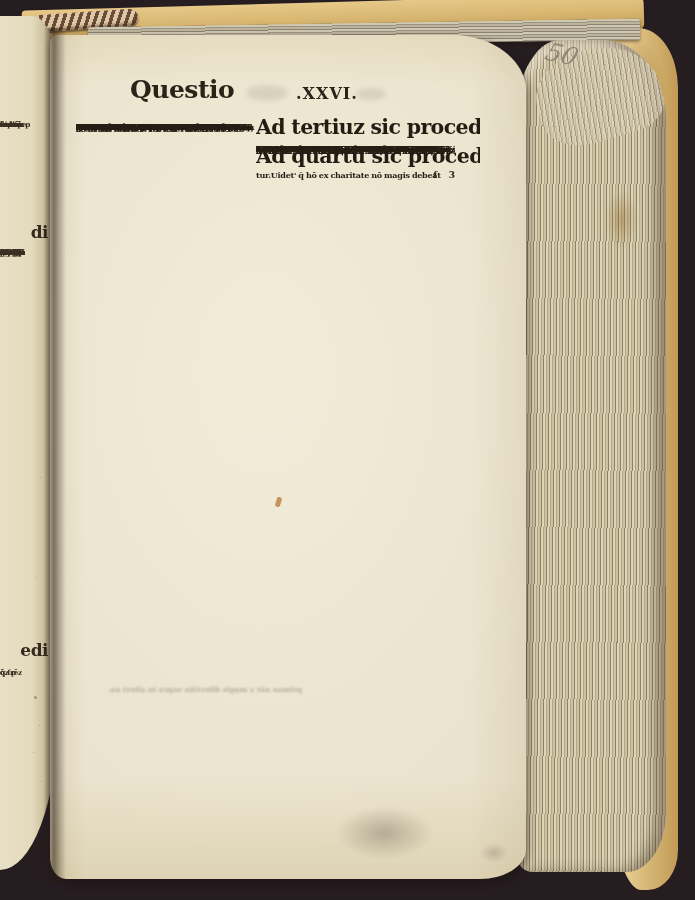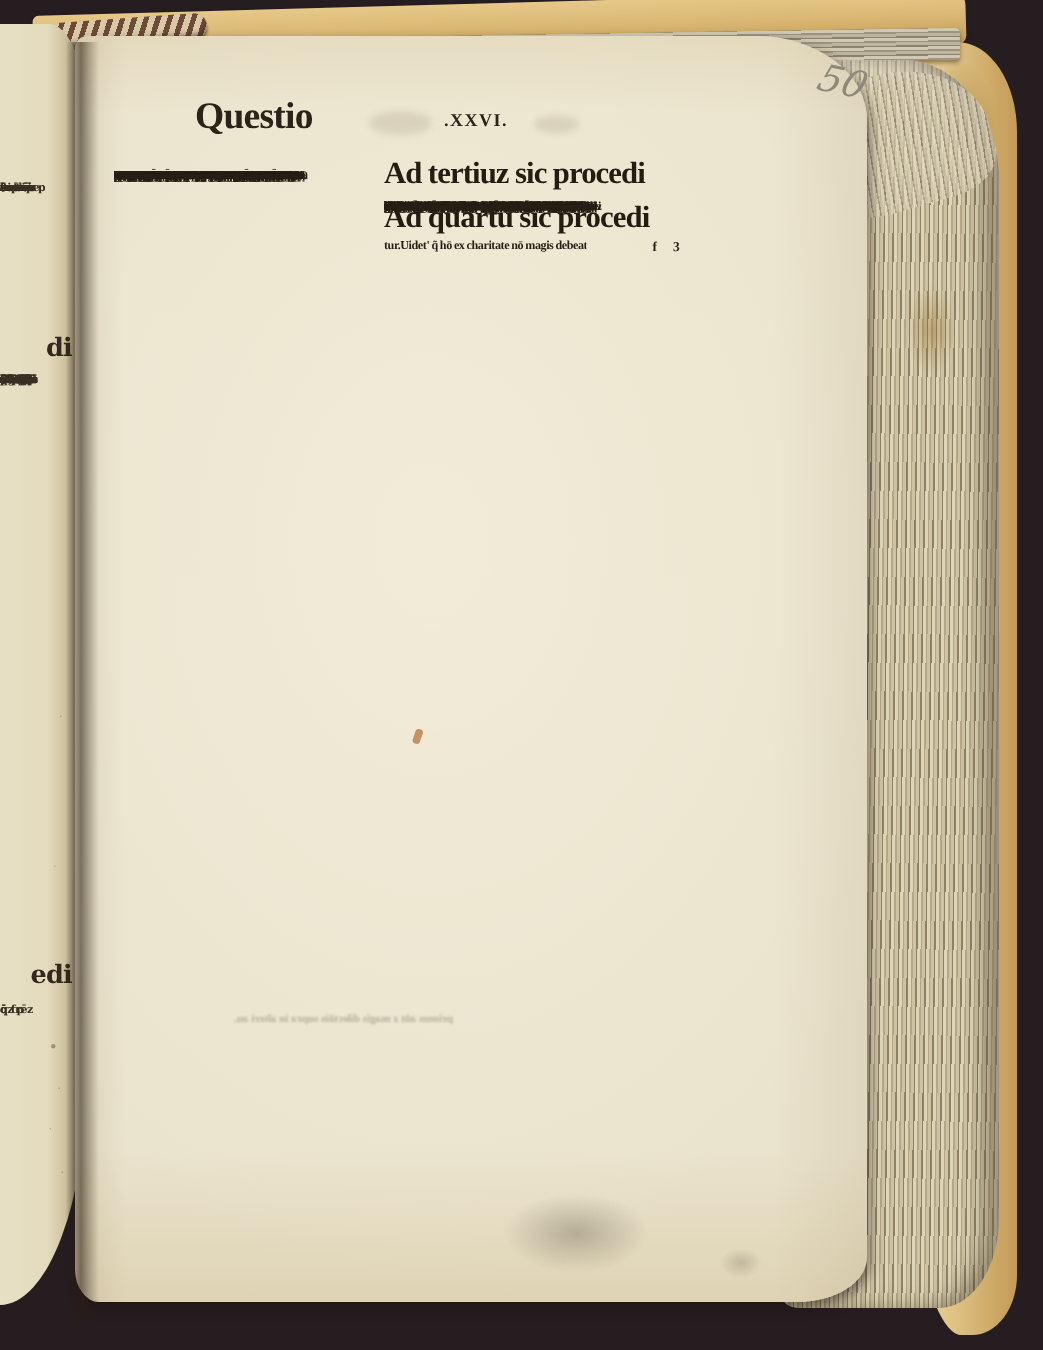--- a/index.html
+++ b/index.html
@@ -56,31 +56,31 @@
     box-shadow:4px 28px 0 -1px rgba(120,95,60,.5), -2px 55px 0 -1px rgba(120,95,60,.45),
                6px 84px 0 -1px rgba(120,95,60,.5), 1px -120px 0 -1px rgba(120,95,60,.4),
                5px -220px 0 -1px rgba(120,95,60,.45);}
 
   
   .gutter{left:44px;top:28px;width:22px;height:854px;
     background:linear-gradient(90deg,rgba(40,28,18,0) 0%,rgba(40,28,18,.55) 45%,rgba(40,28,18,.28) 70%,rgba(40,28,18,0) 100%);
     z-index:5;}
 
   
-  .main-page{left:50px;top:24px;width:528px;height:844px;
+  .main-page{left:50px;top:35px;width:476px;height:844px;
     background:
       radial-gradient(120% 100% at 45% 40%, rgba(255,252,240,.35), rgba(255,252,240,0) 60%),
       linear-gradient(90deg, rgba(160,140,100,.22) 0px, rgba(160,140,100,0) 34px, rgba(160,140,100,0) 88%, rgba(160,140,100,.15) 100%),
       linear-gradient(180deg,#e2d8bb 0%,#eae3cc 6%,#eae3cd 88%,#ded3b4 100%);
     border-radius:8px 74px 46px 16px / 8px 56px 30px 22px;
-    box-shadow:2px 4px 8px rgba(25,15,10,.5);z-index:4;font-family:Liberation Serif, serif;}
+    box-shadow:2px 4px 8px rgba(25,15,10,.5);z-index:4;}
 
   
   .running-title{left:80px;top:40px;font-size:25px;font-weight:bold;color:#2b2218;letter-spacing:-.5px;}
-  .running-num{left:246px;top:49px;font-size:12px;font-weight:bold;color:#2b2218;letter-spacing:1px;}
+  .running-num{left:246px;top:49px;font-size:16px;font-weight:bold;color:#2b2218;letter-spacing:1px;}
   .ghost{background:#4a3c2a;opacity:.12;filter:blur(2.5px);border-radius:50%;}
   .g1{left:196px;top:50px;width:42px;height:16px;}
   .g2{left:306px;top:53px;width:30px;height:12px;}
 
   
   .col{color:#271f16;font-weight:bold;}
   .tl{display:block;height:10.1px;line-height:10.1px;overflow:hidden;
       text-align:justify;text-align-last:justify;white-space:nowrap;}
   .col-left{left:26px;top:88px;width:174px;font-size:7.6px;letter-spacing:-.35px;word-spacing:-.4px;}
   .col-right{left:206px;top:80px;width:224px;font-size:8.1px;letter-spacing:-.3px;word-spacing:-.3px;}

